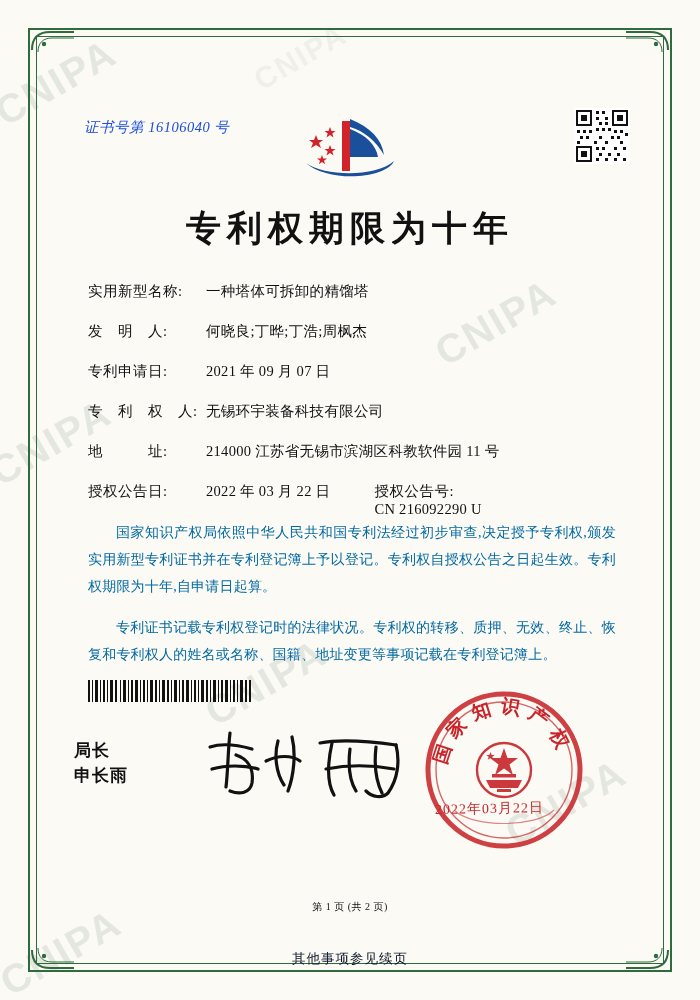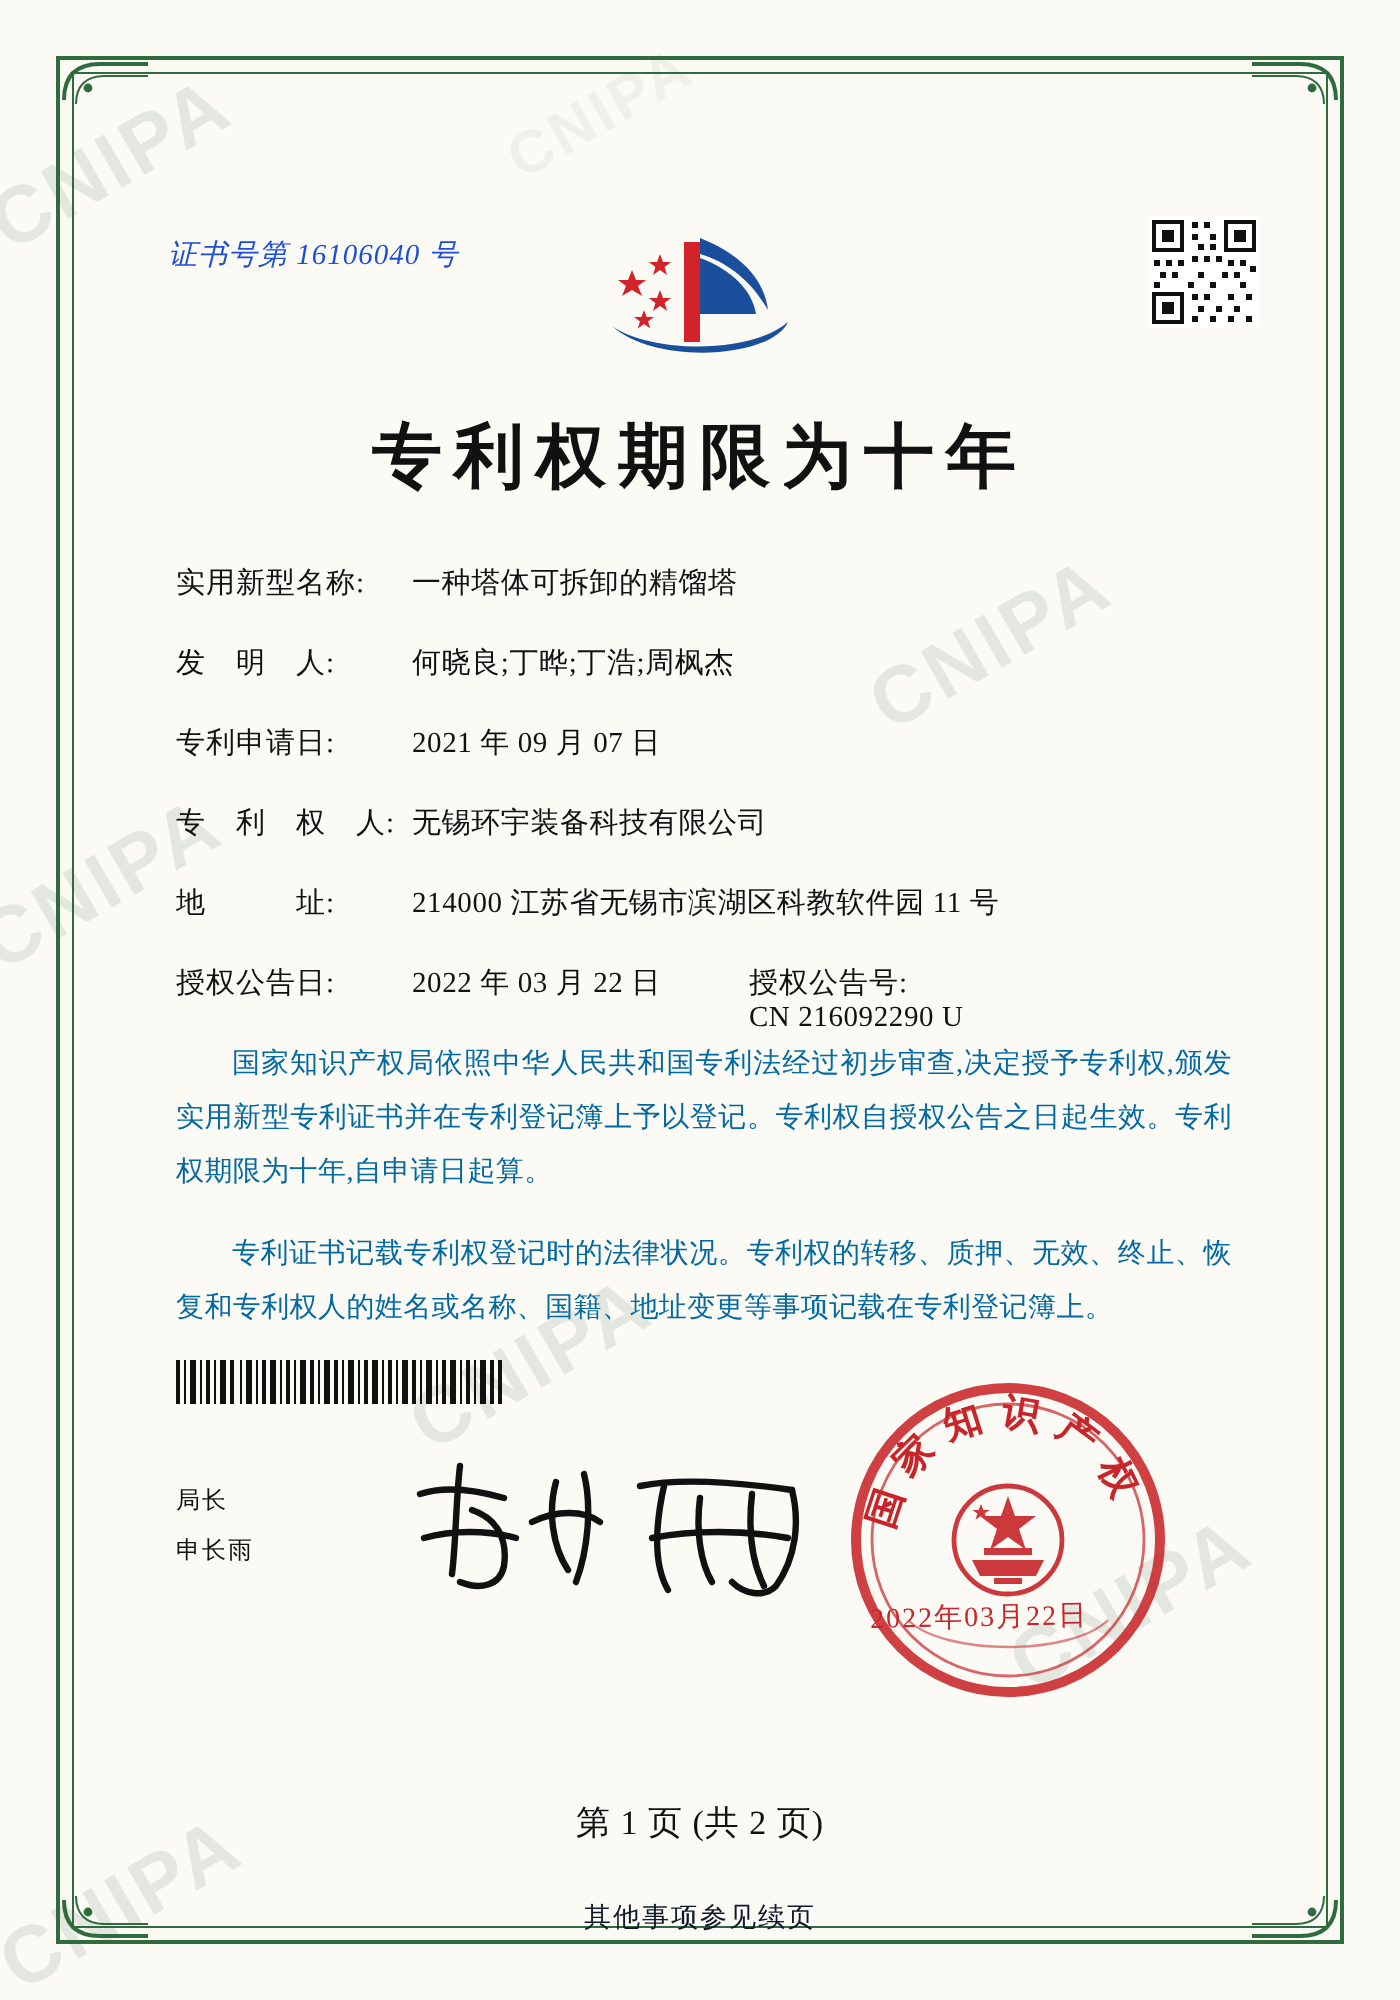--- a/index.html
+++ b/index.html
@@ -164,26 +164,27 @@
     position: absolute;
     left: 28px;
     top: 620px;
     width: 165px;
     height: 22px;
   }
 
   
   .director {
     position: absolute;
-    left: 28px;
+    left: 14px;
     top: 678px;
-    font-size: 12px;
+    font-size: 17px;
     line-height: 25px;
     color: #111;
     letter-spacing: 1px;
+    font-weight: bold;
   }
 
   
   .signature {
     position: absolute;
     left: 140px;
     top: 665px;
     width: 220px;
     height: 80px;
   }
@@ -206,21 +207,21 @@
     transform: rotate(-1deg);
     font-family: "Liberation Serif", serif;
   }
 
   
   .page-num {
     position: absolute;
     left: 0; right: 0;
     top: 840px;
     text-align: center;
-    font-size: 17px;
+    font-size: 10px;
     color: #111;
     letter-spacing: 0.5px;
   }
   .footnote {
     position: absolute;
     left: 0; right: 0;
     top: 890px;
     text-align: center;
     font-size: 13.5px;
     color: #0f172a;

